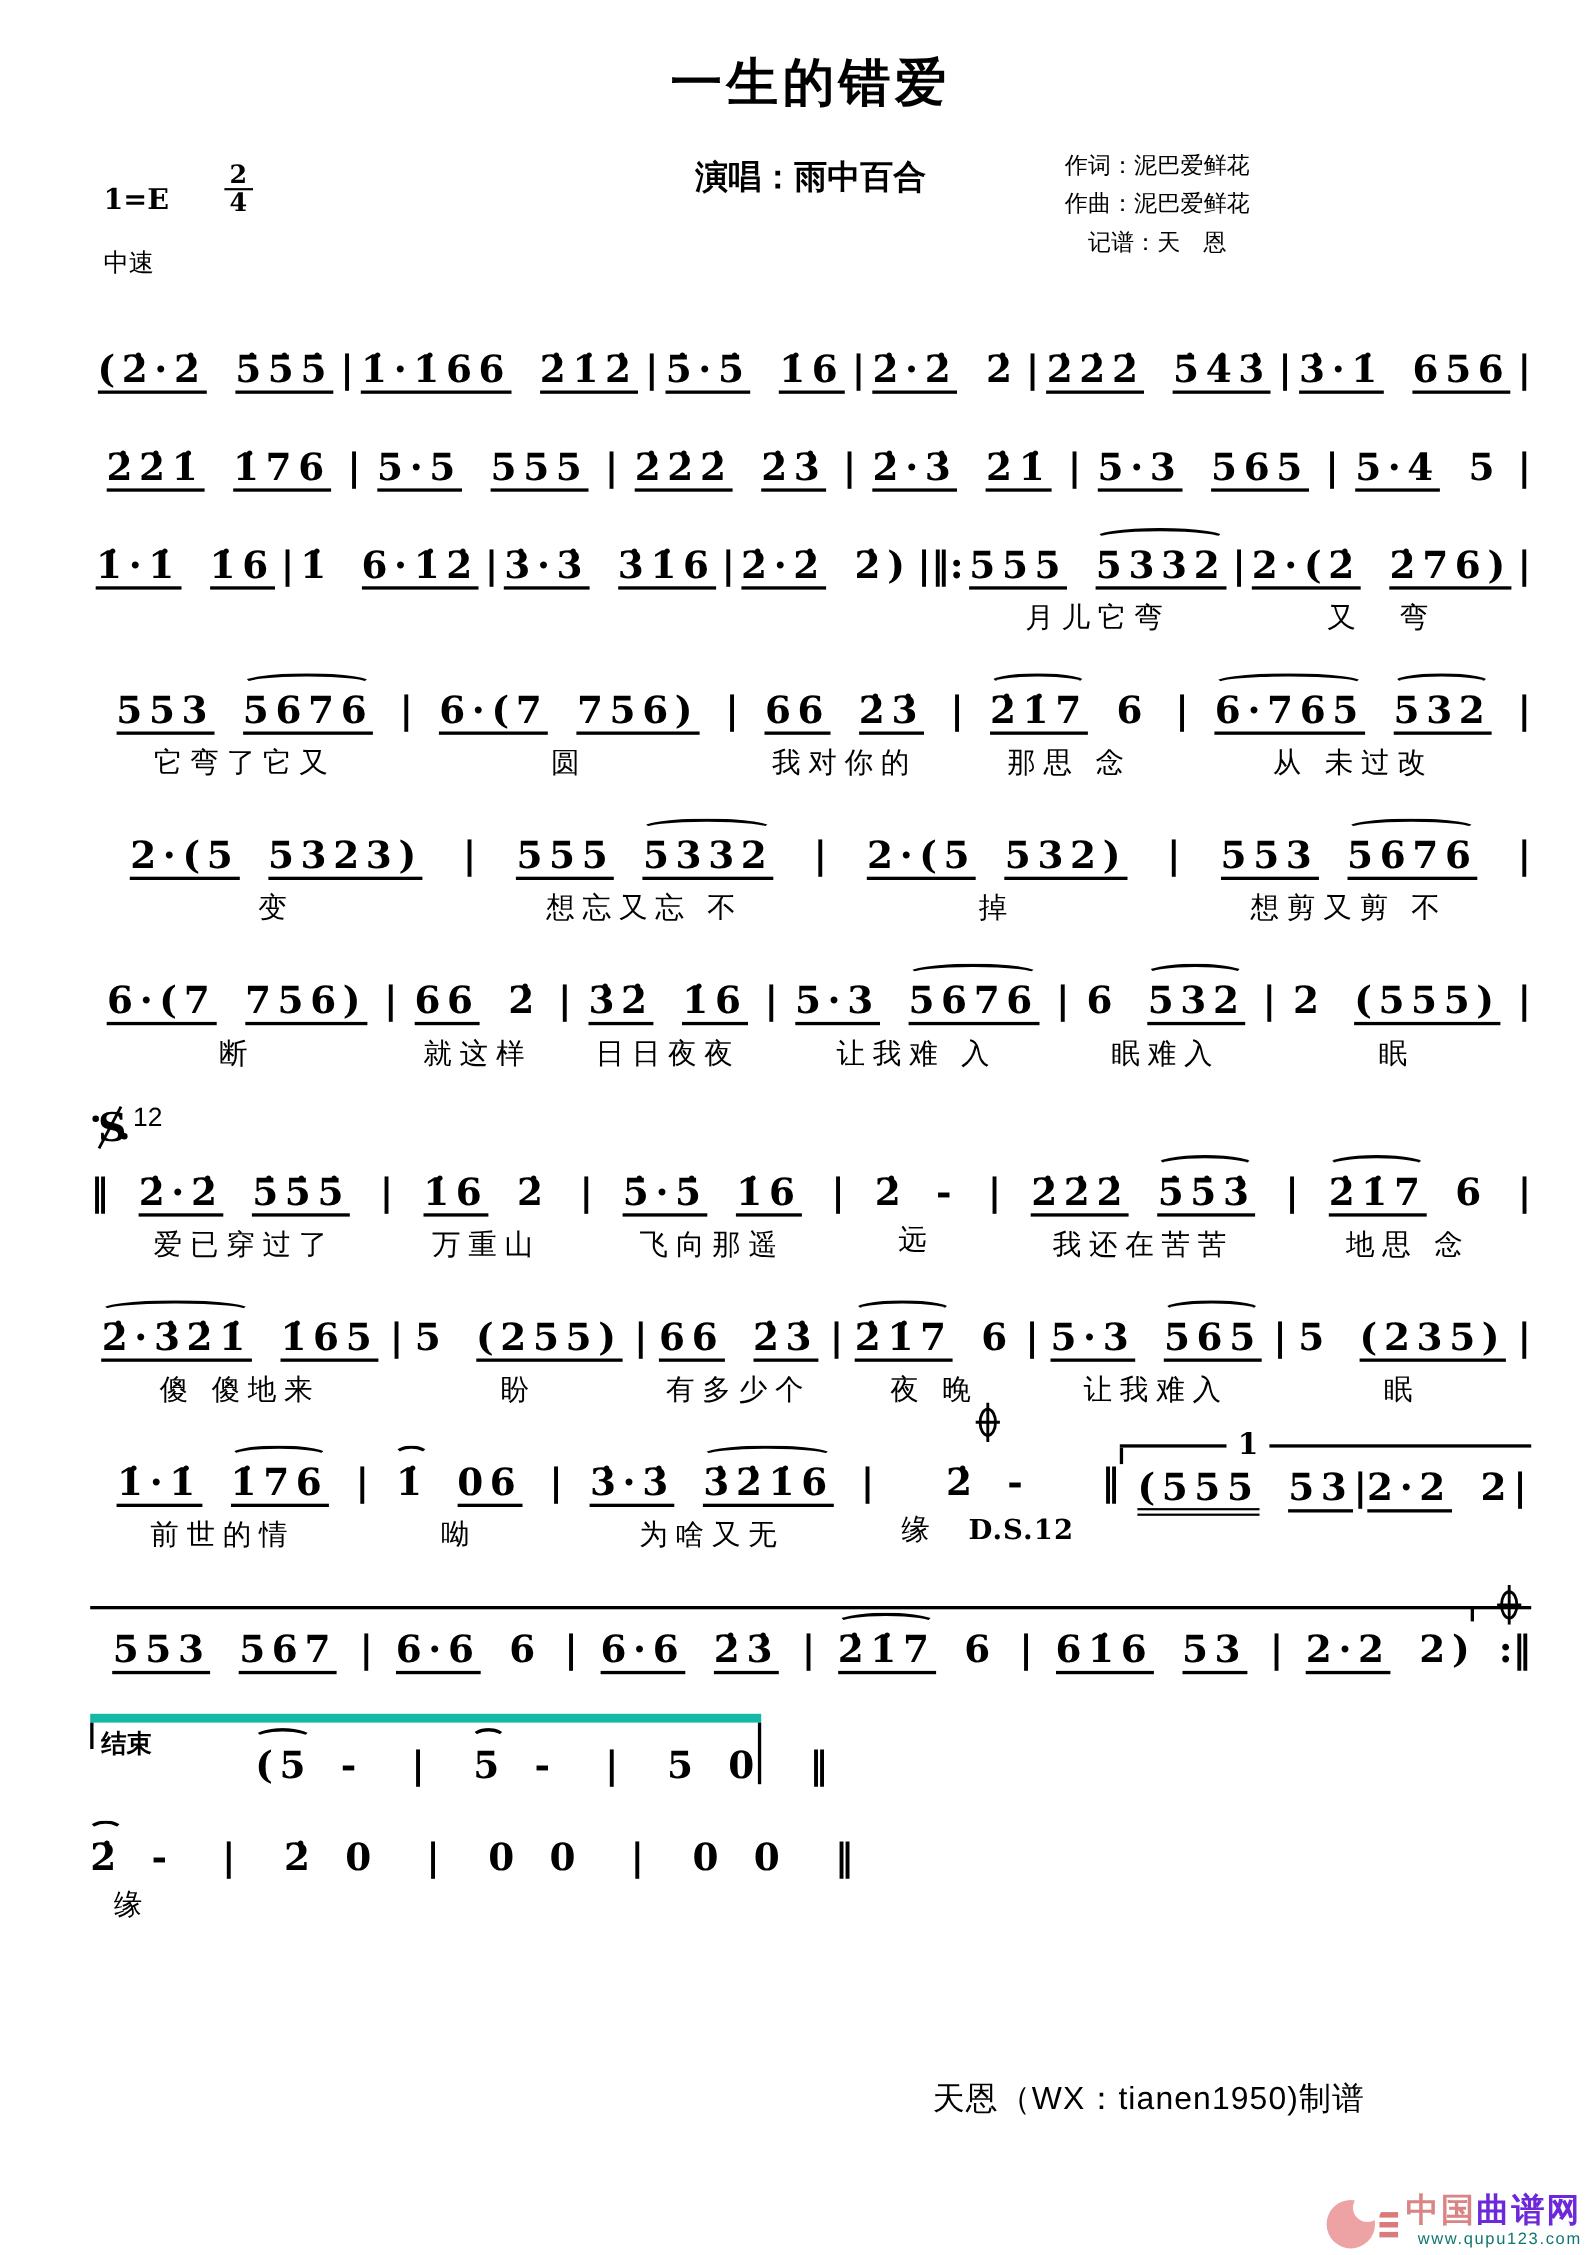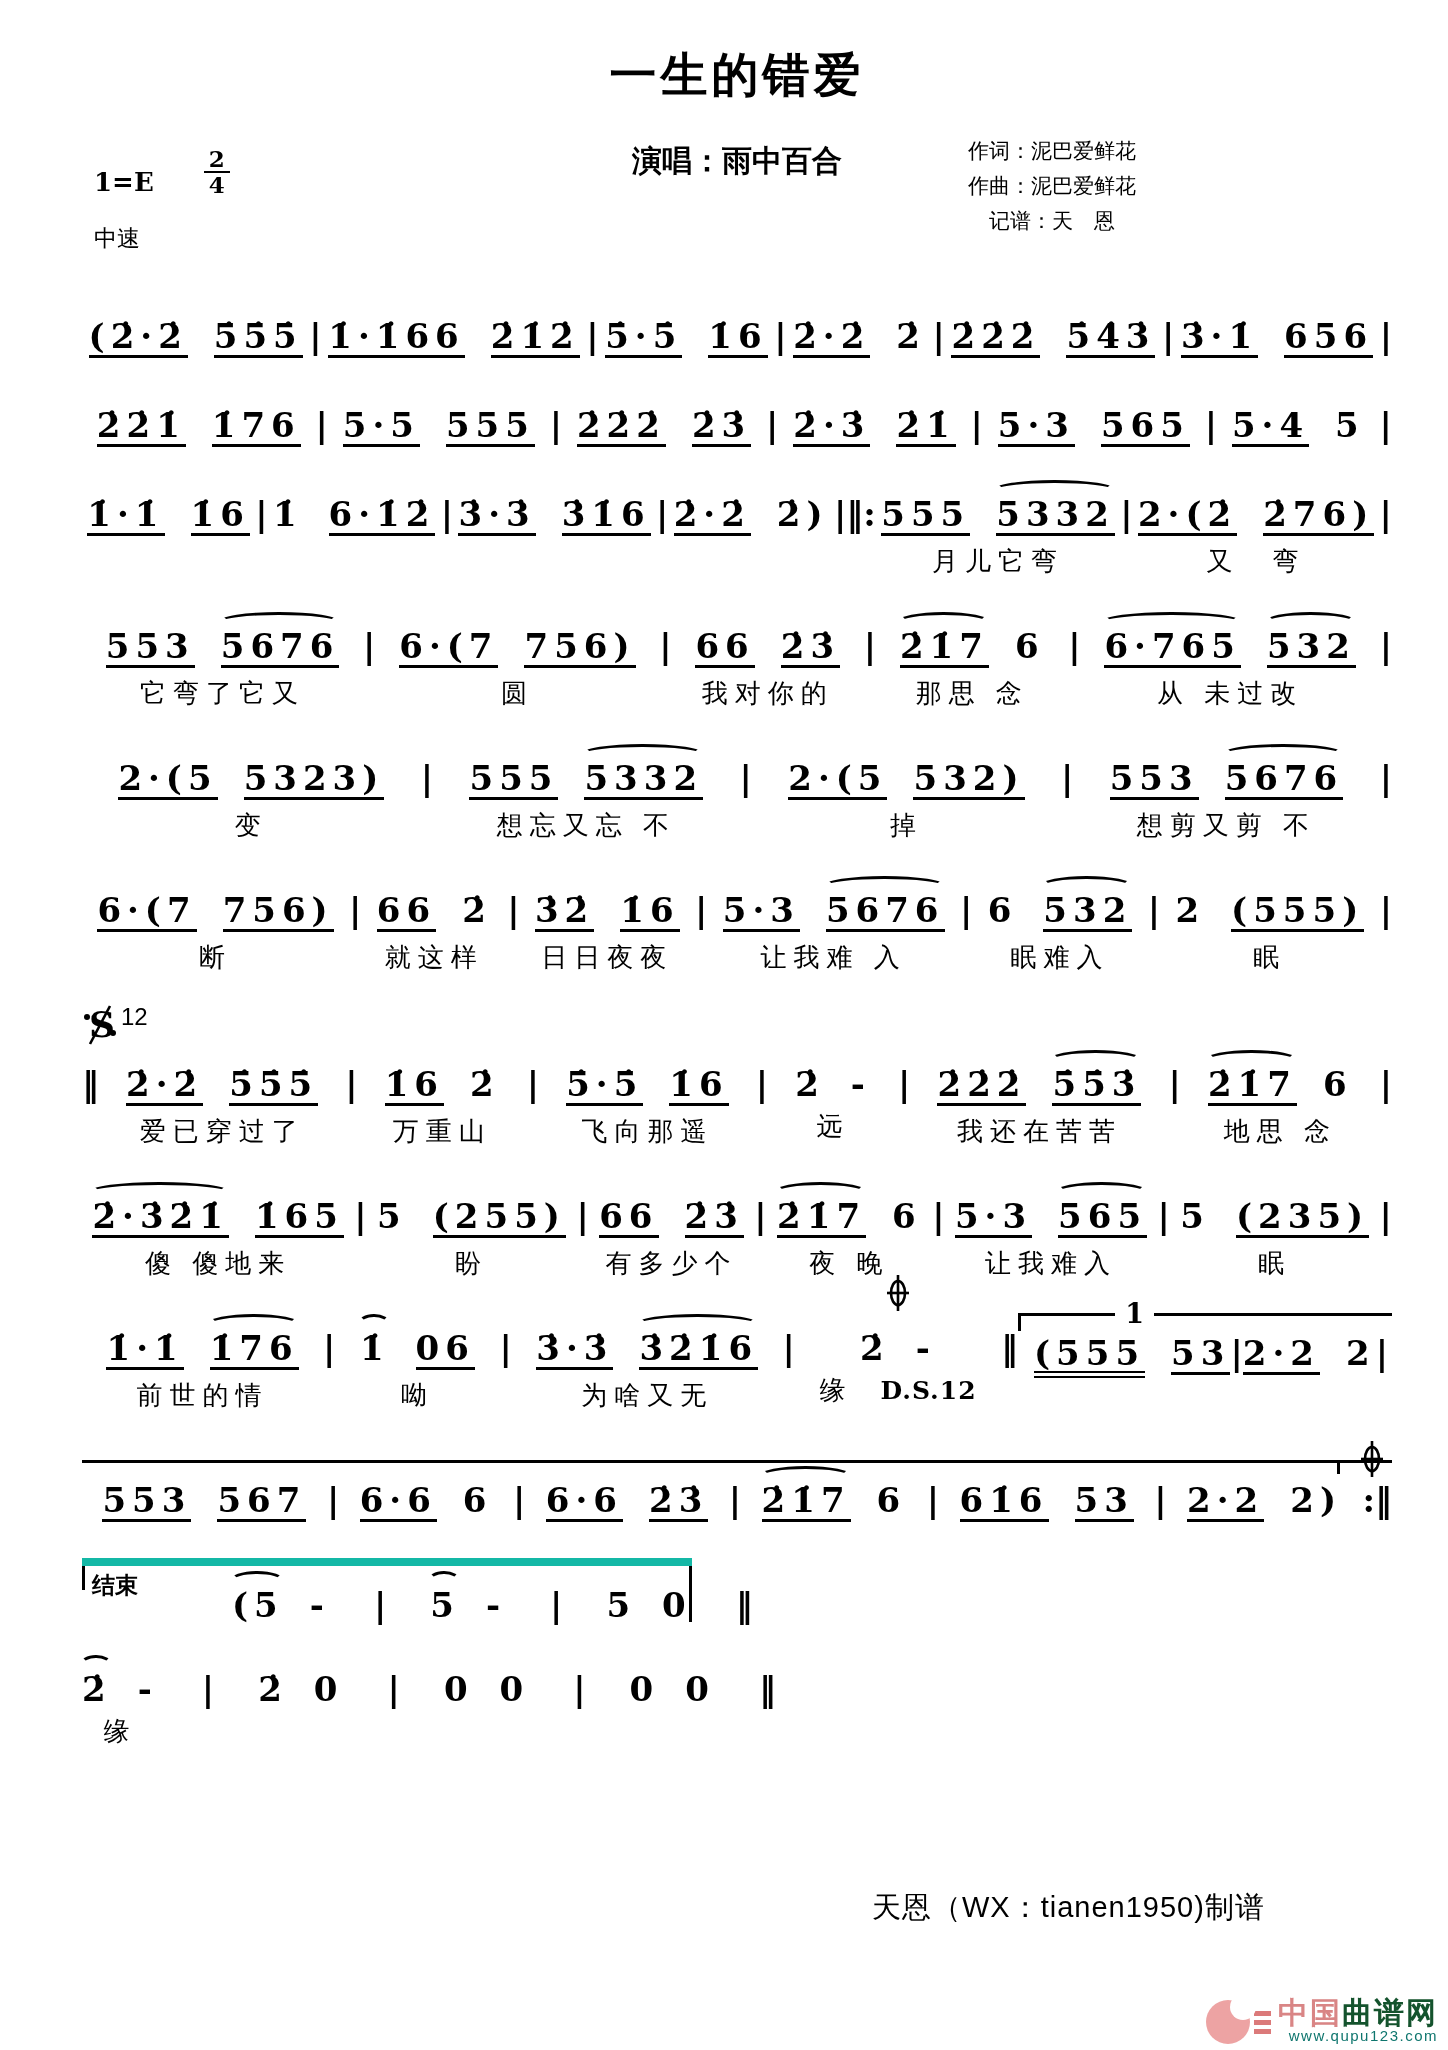--- a/index.html
+++ b/index.html
@@ -44,30 +44,30 @@
   .overline-tick{position:absolute;right:52px;top:-3px;width:3px;height:14px;background:#000;}
   .coda-line{position:absolute;right:8px;top:-22px;}
   
   .ending{margin-top:36px;width:610px;}
   .ending-box{position:relative;border-top:8px solid #14b8a6;}
   .ending-box::before{content:"";position:absolute;left:0;top:0;width:3px;height:24px;background:#000;}
   .ending-box::after{content:"";position:absolute;right:0;top:0;width:3px;height:56px;background:#000;}
   .ending-label{position:absolute;left:10px;top:4px;font-size:23px;font-weight:bold;}
   .ending-box .line{margin-top:2px;padding-left:150px;}
   .ending-lower{margin-top:6px;}
-  .credit{position:absolute;left:872px;top:1888px;font-size:29px;letter-spacing:1px;}
+  .credit{position:absolute;left:848px;top:1888px;font-size:29px;letter-spacing:1px;}
   
   .wm{position:absolute;right:10px;bottom:6px;display:flex;align-items:flex-end;gap:7px;}
   .wm-logo{display:flex;align-items:center;gap:4px;}
   .wm-c{width:44px;height:44px;border-radius:50%;background:#eda3a3;position:relative;}
   .wm-c::after{content:"";position:absolute;right:-6px;top:-6px;width:26px;height:26px;background:#fff;border-radius:50%;}
   .wm-bars i{display:block;width:17px;height:5px;background:#db7a7a;margin:4px 0;}
   .wm-text{line-height:1.05;}
   .wm-site{font-size:30px;font-weight:bold;color:#d98585;letter-spacing:2px;}
-  .wm-site .lite{color:#14532d;}
+  .wm-site .lite{color:#6d28d9;font-family:Liberation Mono, monospace;}
   .wm-url{display:block;font-size:15px;color:#0f766e;letter-spacing:1.5px;text-align:right;}
 </style>
 </head>
 <body>
 
 <div class="sheet">
   <div class="title">一生的错爱</div>
   <div class="subheader">
     <div class="keytime">
       <span>1=E</span>

